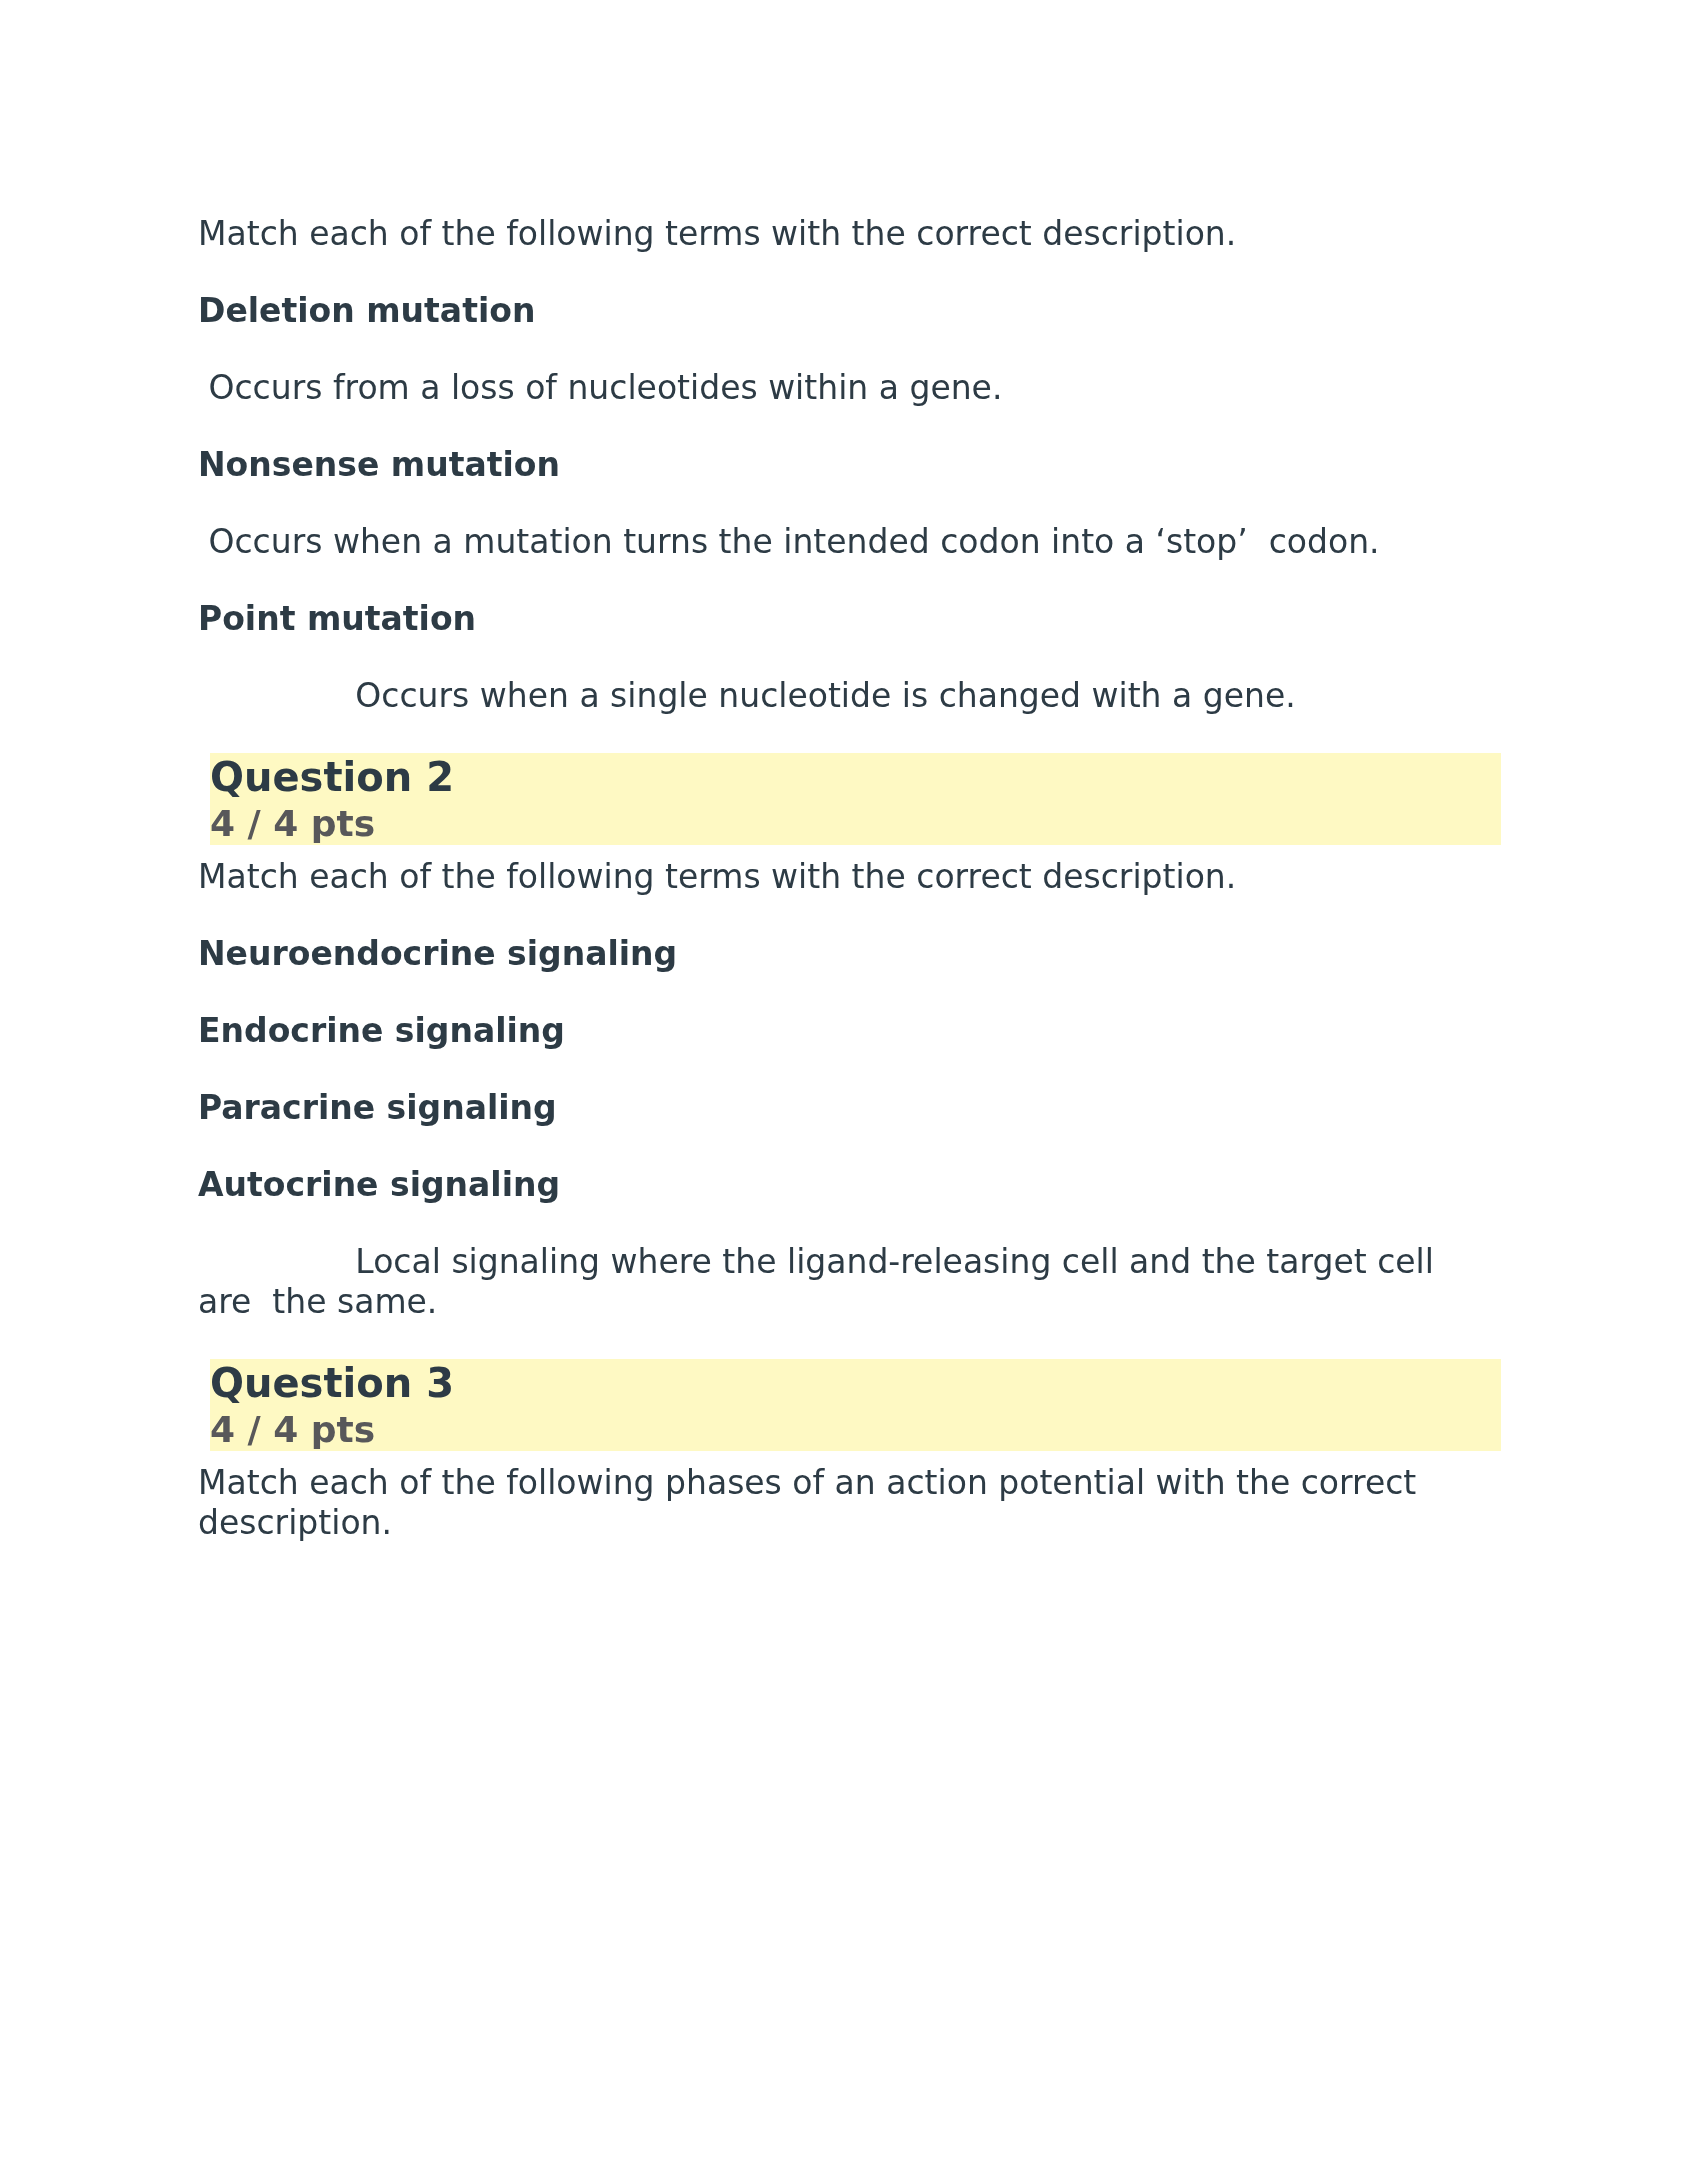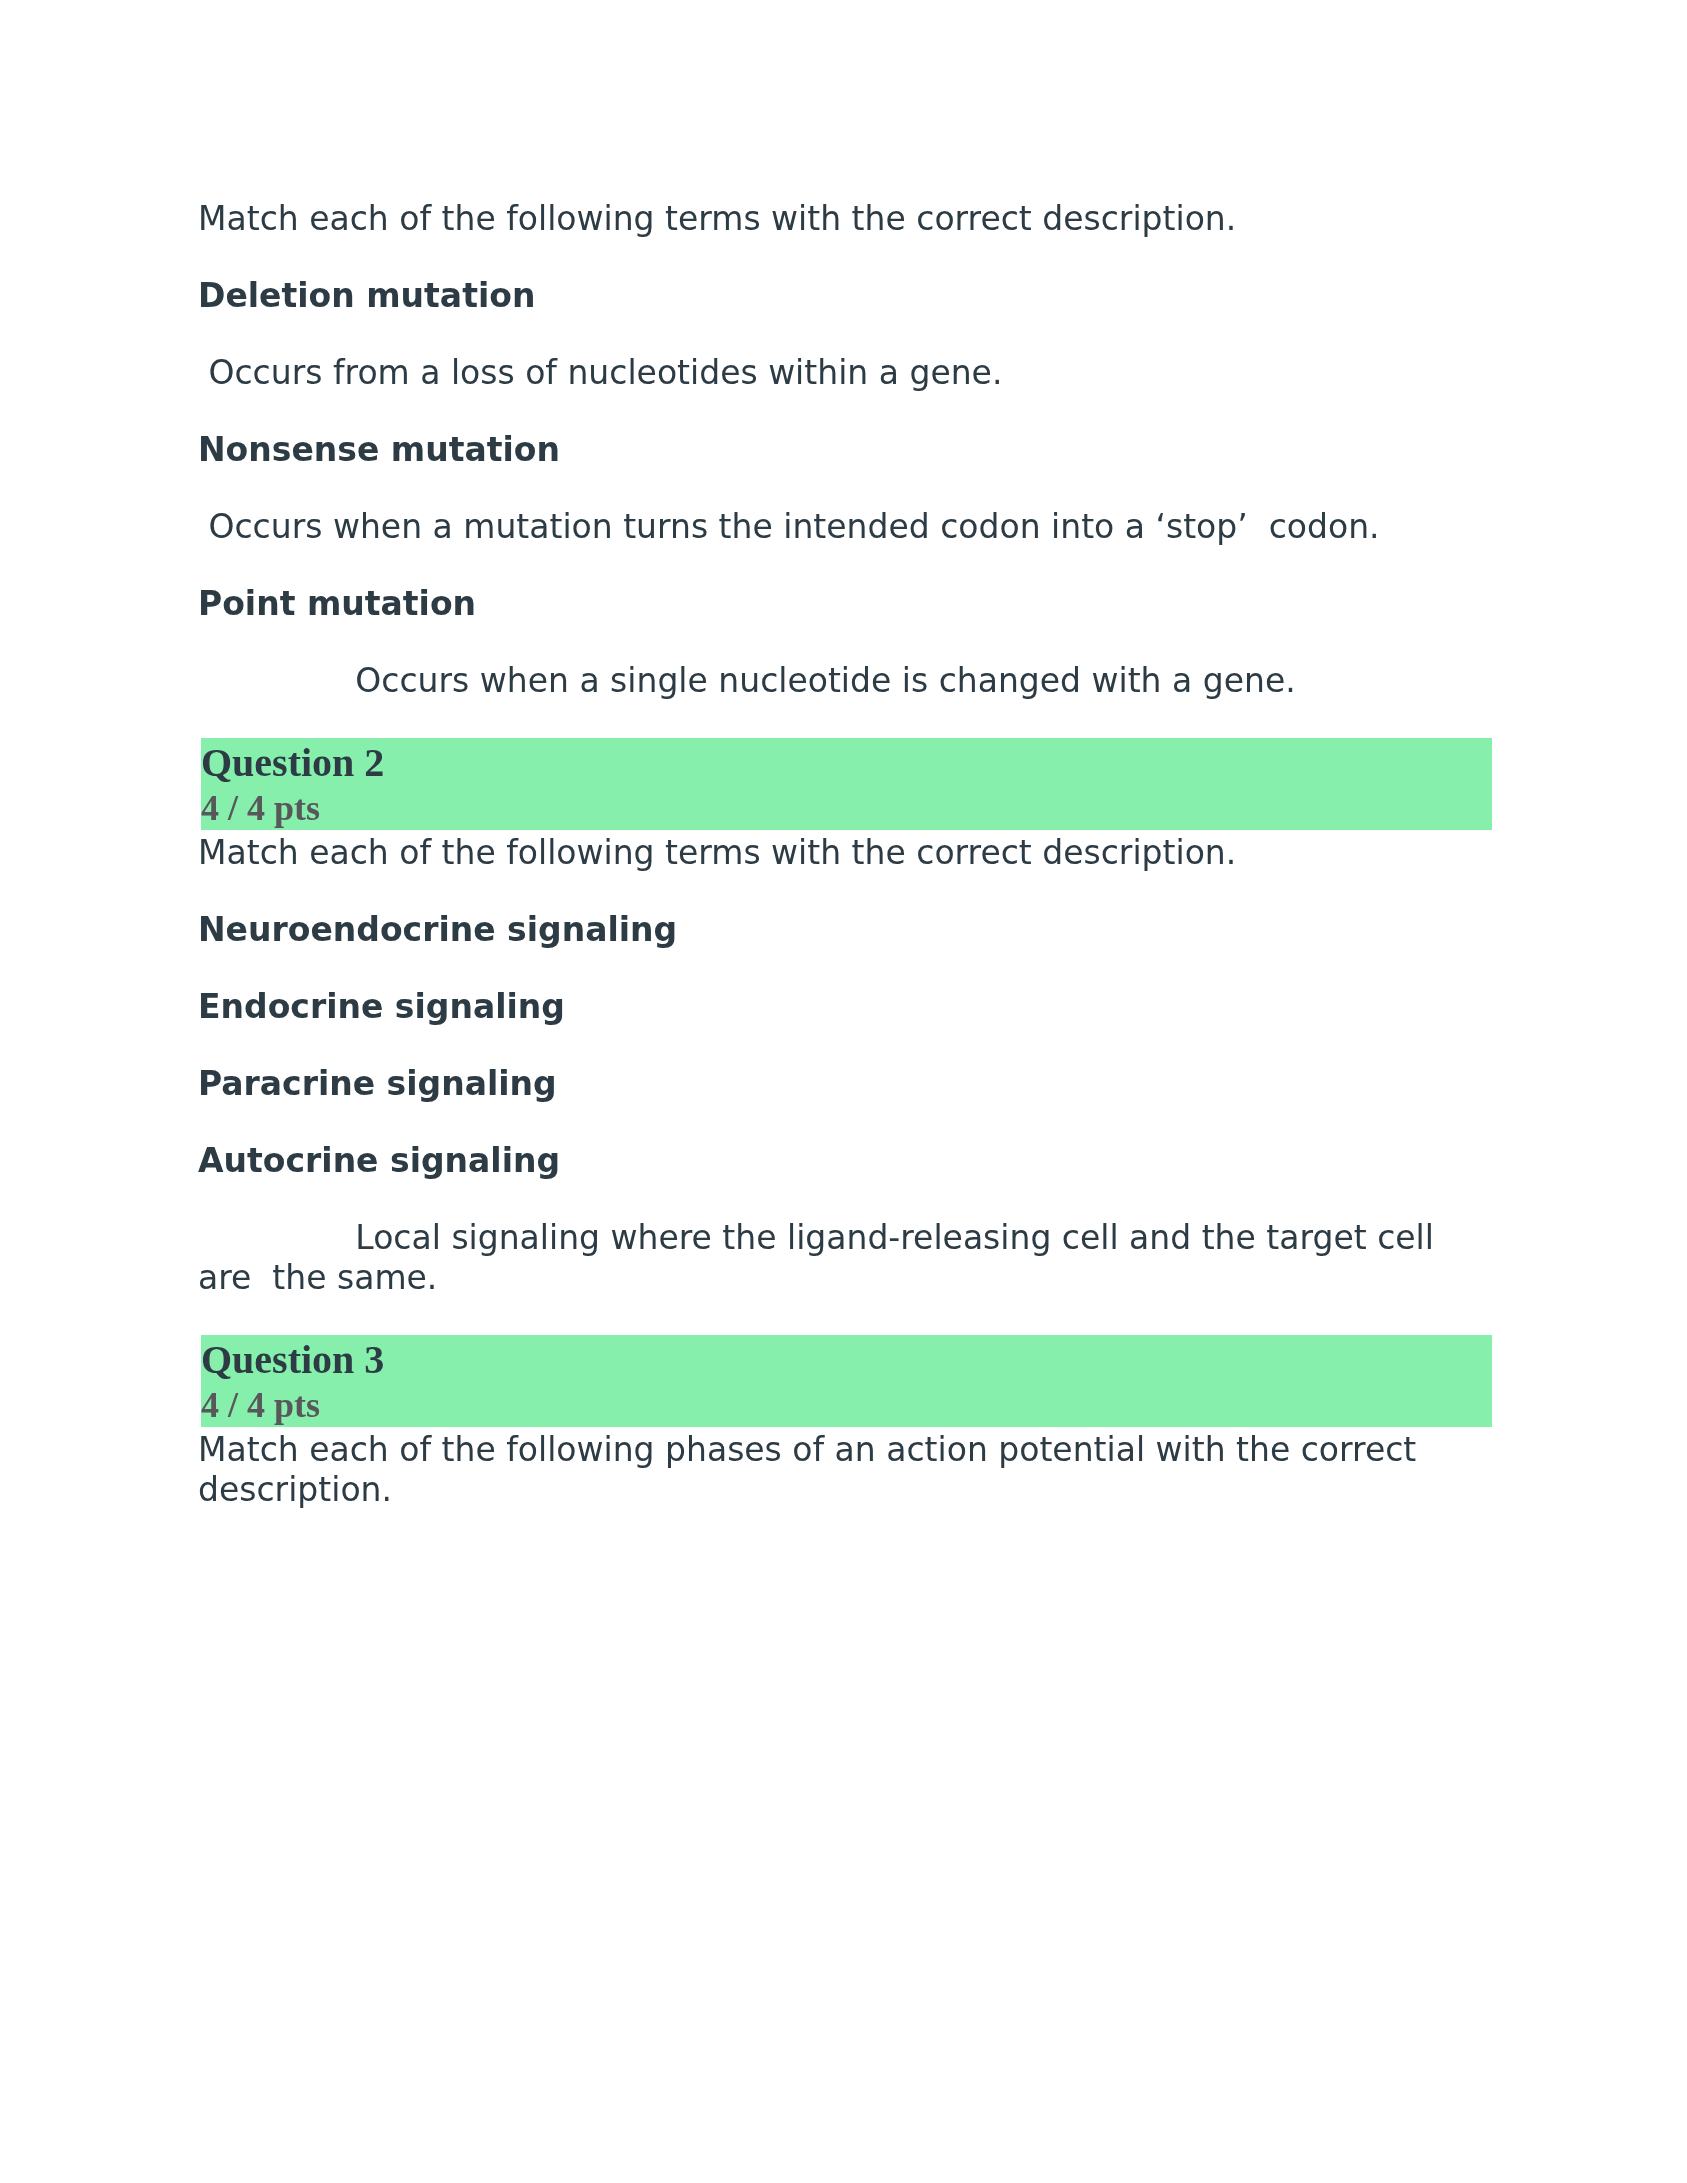--- a/index.html
+++ b/index.html
@@ -17,42 +17,41 @@
   .page {
     position: relative;
     width: 1687px;
     height: 2183px;
     overflow: hidden;
     background: #ffffff;
   }
   .doc {
     position: absolute;
     left: 198px;
-    top: 199px;
+    top: 214px;
     width: 1291px;
   }
   .para {
     font-size: 33px;
     line-height: 40px;
     margin: 0 0 37px 0;
     padding: 0;
     color: #2d3b45;
     font-weight: normal;
     white-space: pre-wrap;
     overflow-wrap: break-word;
   }
   .para.bold {
     font-weight: bold;
   }
   .qbox {
-    background: #86efac;
-    margin: 3px;
+    background: #fef9c3;
+    margin: 12px;
     padding: 0;
     width: 1291px;
-    font-family: Liberation Serif, serif;
   }
   .qbox-title {
     font-size: 40px;
     font-weight: bold;
     color: #2d3b45;
     line-height: 49px;
     margin: 0;
     padding: 0;
     white-space: pre;
   }

